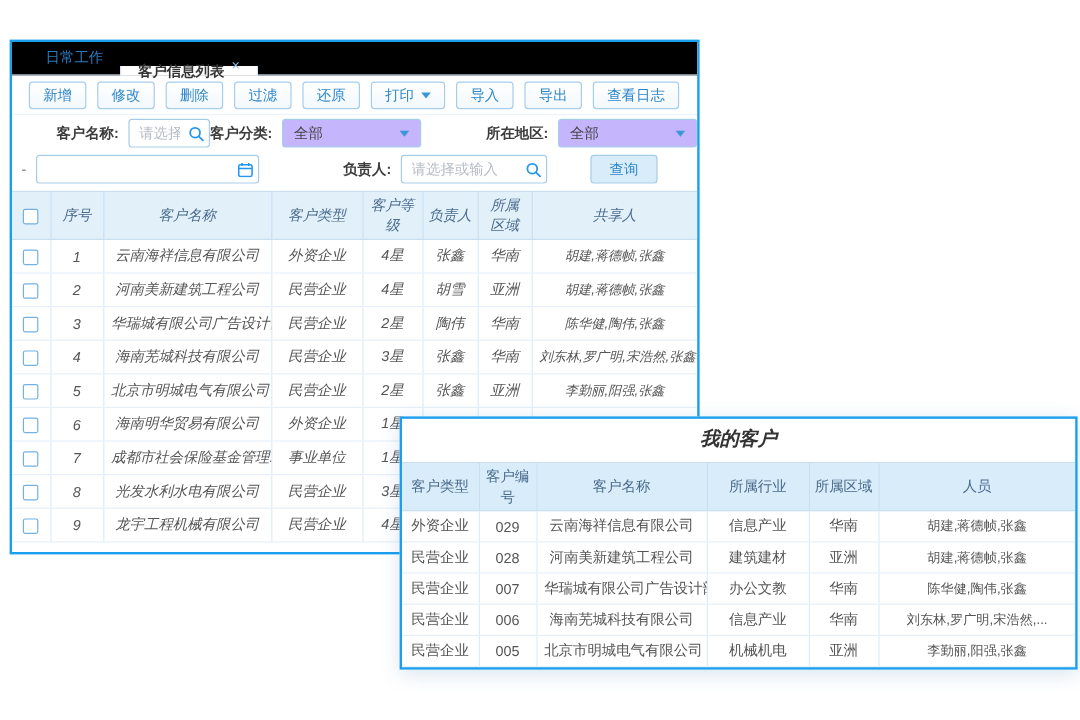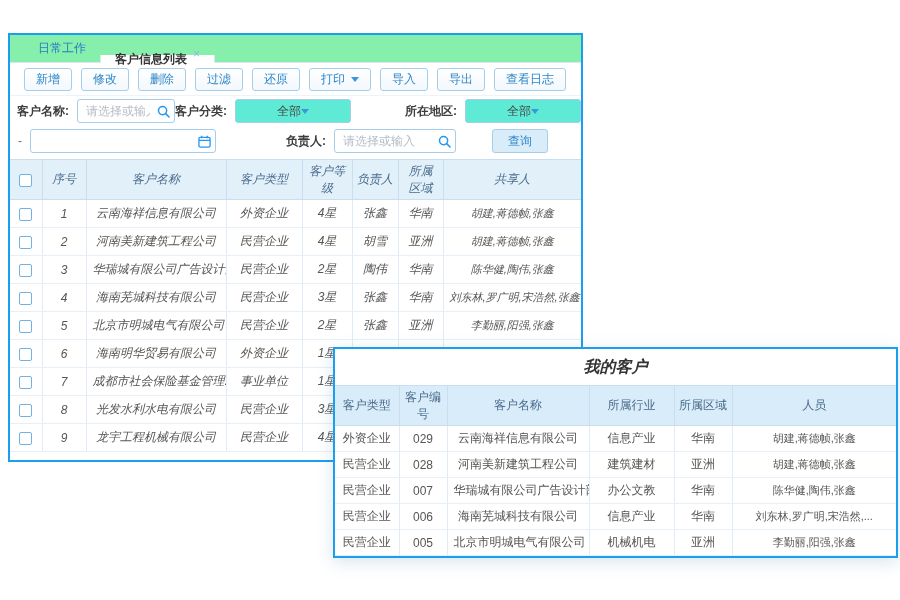--- a/index.html
+++ b/index.html
@@ -10,21 +10,21 @@
     overflow:hidden;
   }
 
   
   .panel-main {
     position:absolute; left:8px; top:33px; width:575px; height:429px;
     border:2px solid #199fee; background:#fff; overflow:hidden;
   }
 
   .tabbar {
-    height:28px; background:#86efac; border-bottom:1px solid #d8e7f3;
+    height:28px; background:#000000; border-bottom:1px solid #d8e7f3;
     display:flex; align-items:stretch; padding-left:14px;
   }
   .tab {
     padding:0 14px; display:flex; align-items:center;
     font-size:12px; color:#2a7cc0; cursor:pointer;
   }
   .tab.active {
     background:#fff; color:#333; font-weight:bold;
     border-left:1px solid #d8e7f3; border-right:1px solid #d8e7f3;
     margin-bottom:-1px;
@@ -56,22 +56,22 @@
     display:flex; align-items:center; overflow:hidden;
   }
   .fbox input {
     border:none; outline:none; flex:1; min-width:0; font-size:12px;
     padding:0 2px 0 8px; color:#444; background:transparent;
     font-family:"Liberation Sans","DejaVu Sans",sans-serif;
   }
   .fbox input::placeholder { color:#b4bcc6; }
   .icon-slot { width:22px; display:flex; justify-content:center; align-items:center; flex:none; }
   .fselect {
-    height:24px; border:1px solid #a6cdea; border-radius:3px; background:#5eead4;
-    display:flex; align-items:center; justify-content:center;
+    height:24px; border:1px solid #a6cdea; border-radius:3px; background:#c4b5fd;
+    display:flex; align-items:center; justify-content:space-between;
     padding:0 9px; font-size:12px; color:#444; cursor:pointer; flex:none;
   }
   .search-btn {
     height:24px; padding:0 15px; background:#d9ecf9; border:1px solid #a6cdea;
     border-radius:3px; color:#2d86c8; font-size:12px; display:flex;
     align-items:center; cursor:pointer;
   }
 
   .dash { color:#707070; }
 
@@ -136,21 +136,21 @@
     <div class="btn">
       <span>打印</span>
       <span class="caret"></span>
     </div>
     <div class="btn">导入</div>
     <div class="btn">导出</div>
     <div class="btn">查看日志</div>
   </div>
 
   <div class="frow">
-    <span class="flabel" style="margin-left:7px">客户名称:</span>
+    <span class="flabel" style="margin-left:37px">客户名称:</span>
     <div class="fbox" style="margin-left:8px; width:126px;">
       <input type="text" placeholder="请选择或输入" style="">
       <span class="icon-slot">
         <svg width="13" height="13" viewBox="0 0 14 14">
             <circle cx="6" cy="6" r="4.4" fill="none" stroke="#2196f3" stroke-width="1.6"></circle>
             <line x1="9.3" y1="9.3" x2="13" y2="13" stroke="#2196f3" stroke-width="1.6" stroke-linecap="round"></line>
           </svg>
       </span>
     </div>
     <span class="flabel" style="">客户分类:</span>

